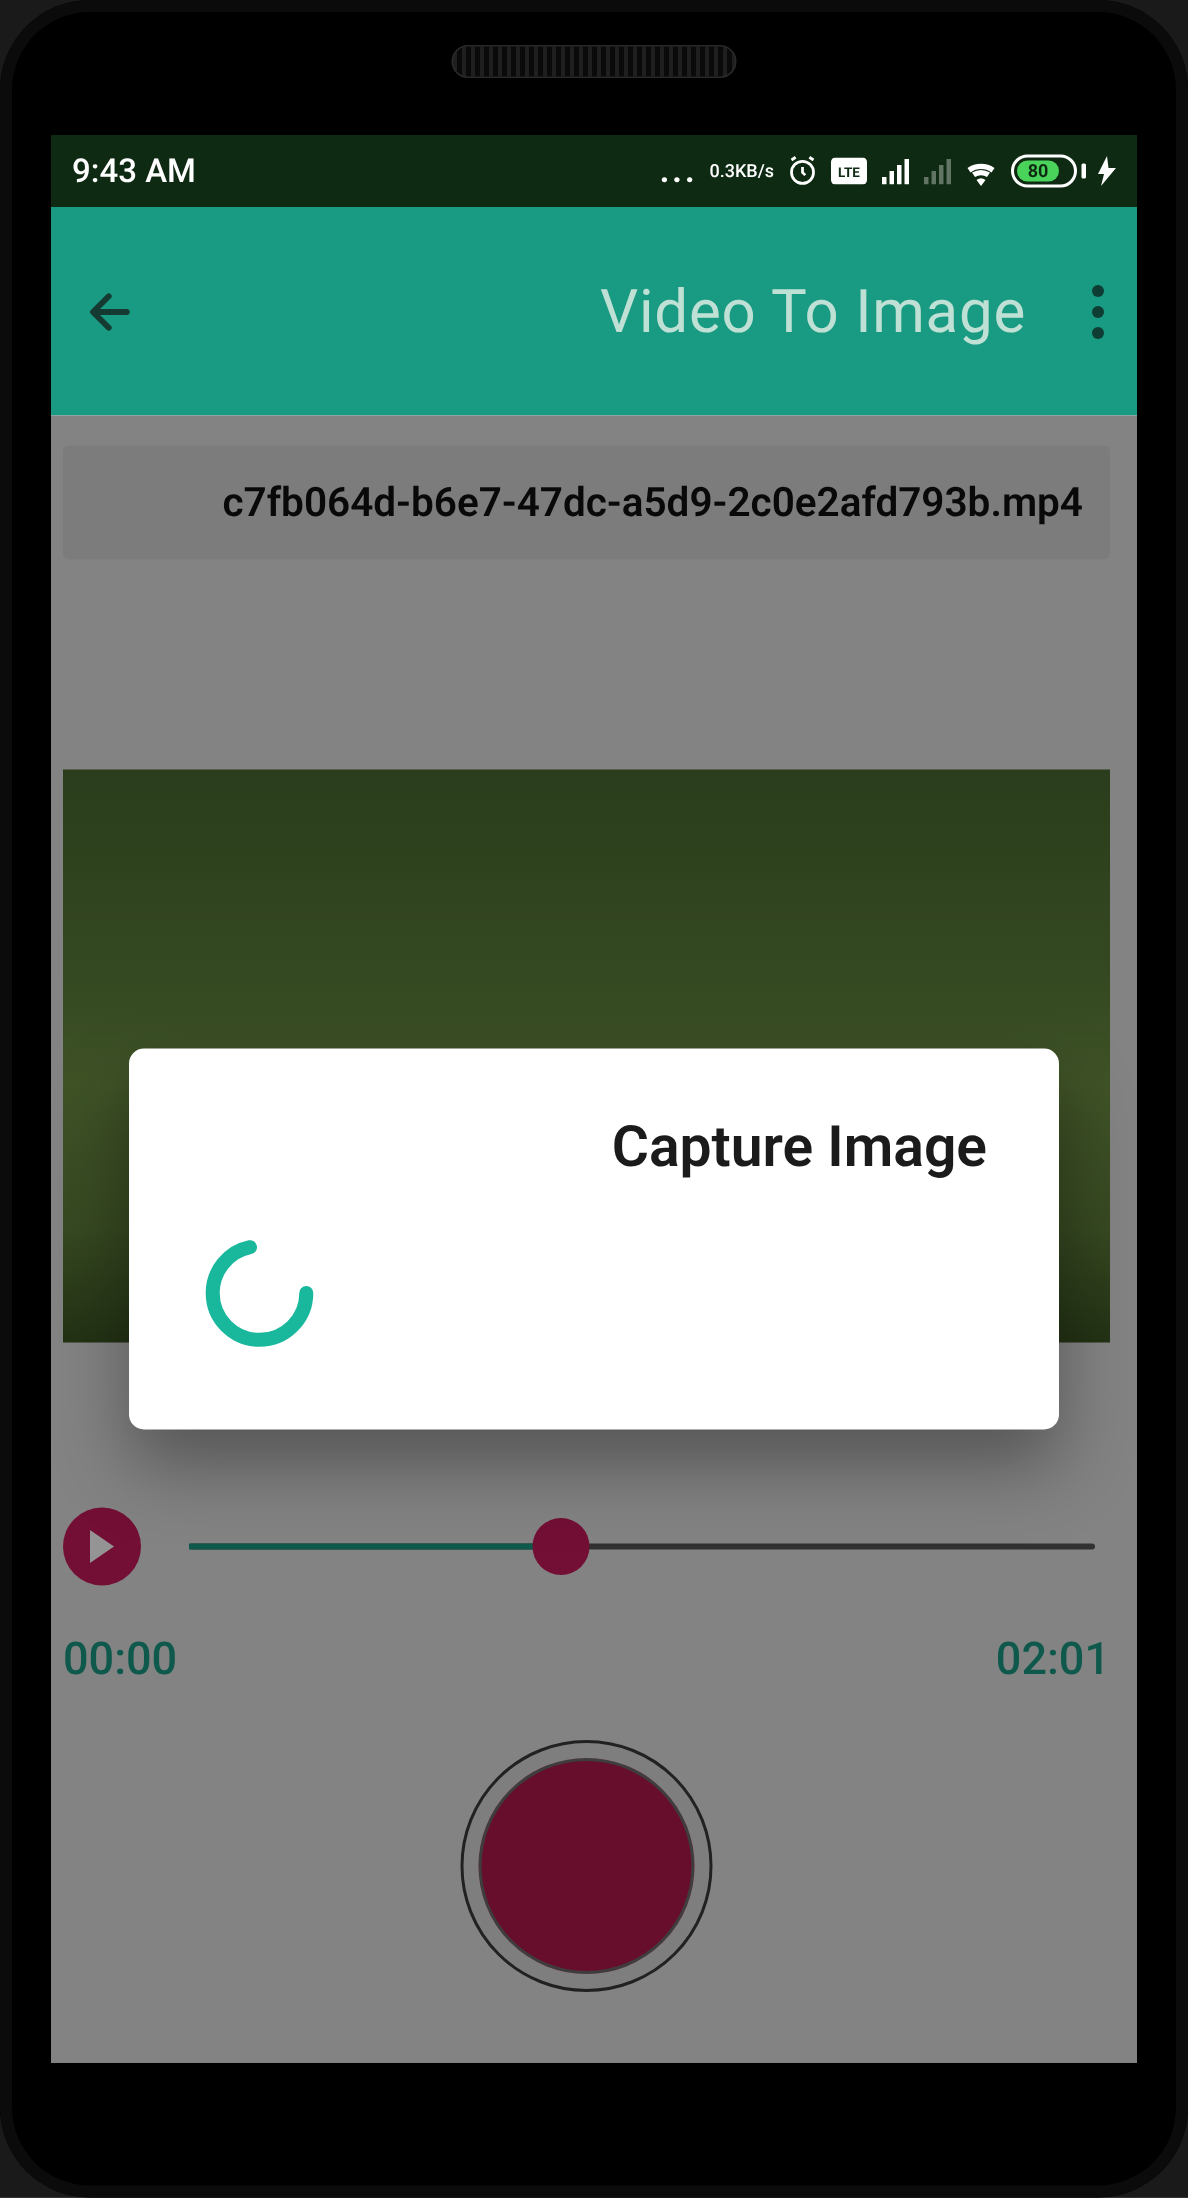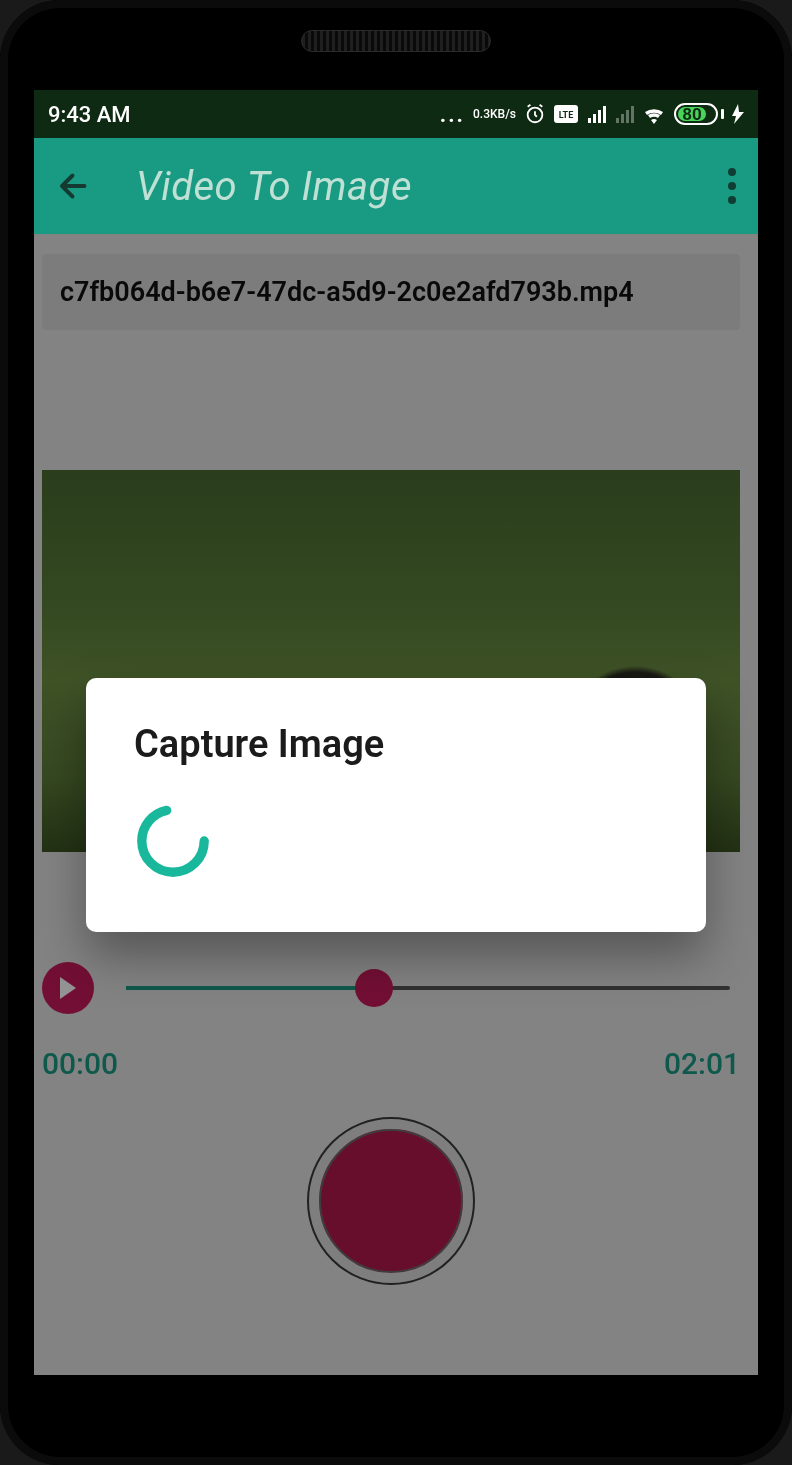--- a/index.html
+++ b/index.html
@@ -23,39 +23,40 @@
   .screen-wrapper {
     position: relative; width: 100%; height: 100%;
     border-radius: 14px; overflow: hidden;
     background: #000;
   }
   .screen {
     position: absolute; left: 0; right: 0; top: 20px; bottom: 20px;
     background: #e6e6e6;
     display: flex; flex-direction: column;
     overflow: hidden;
+    text-align: right;
   }
 
   
   .status-bar {
     height: 48px; background: #0e2a12; color: #fff;
     display: flex; align-items: center; justify-content: space-between;
     padding: 0 14px; font-size: 22px; font-weight: 500;
   }
   .status-right { display: flex; align-items: center; gap: 8px; }
   .status-right svg { display: block; }
   .batt-pill { display:flex; align-items:center; gap:3px; }
   .batt-body { width: 44px; height: 22px; border: 2px solid #fff; border-radius: 11px; position: relative; }
-  .batt-fill { position: absolute; left: 2px; top: 2px; bottom: 2px; width: 70%; background: #49d35a; border-radius: 8px; display:flex; align-items:center; justify-content:center; font-size:17px; font-weight:700; color:#0e2a12;}
+  .batt-fill { position: absolute; left: 2px; top: 2px; bottom: 2px; width: 70%; background: #49d35a; border-radius: 8px; display:flex; align-items:center; justify-content:center; font-size:12px; font-weight:700; color:#0e2a12;}
   .batt-tip  { width: 3px; height: 10px; background:#fff; border-radius:1px;}
 
   
   .app-bar {
-    height: 96px; background: #199a82; color: #ddeae3;
-    display: flex; align-items: center; padding: 0 22px; gap: 44px; font-style: italic;
+    height: 139px; background: #199a82; color: #ddeae3;
+    display: flex; align-items: center; padding: 0 22px; gap: 44px;
   }
   .app-title { flex: 1; font-size: 40px; font-weight: 400; letter-spacing: .5px; color:#bfe0d4;}
   .kebab { display:flex; flex-direction:column; gap:6px; }
   .kebab span{ width:8px; height:8px; border-radius:50%; background:#0e3d33;}
 
   
   .content {
     position: relative; flex: 1; background: #e2e2e2;
     padding: 20px 18px 30px 8px;
     display: flex; flex-direction: column;

